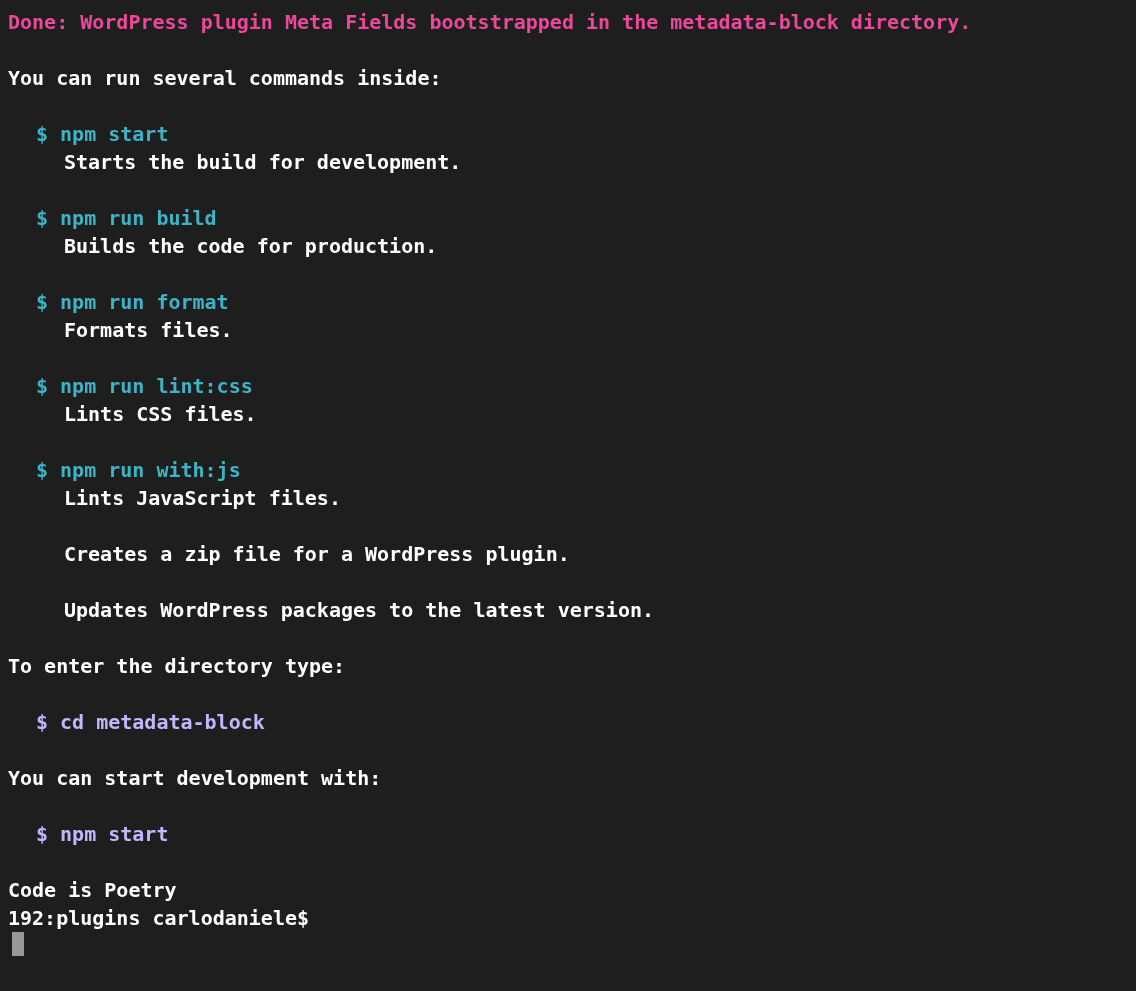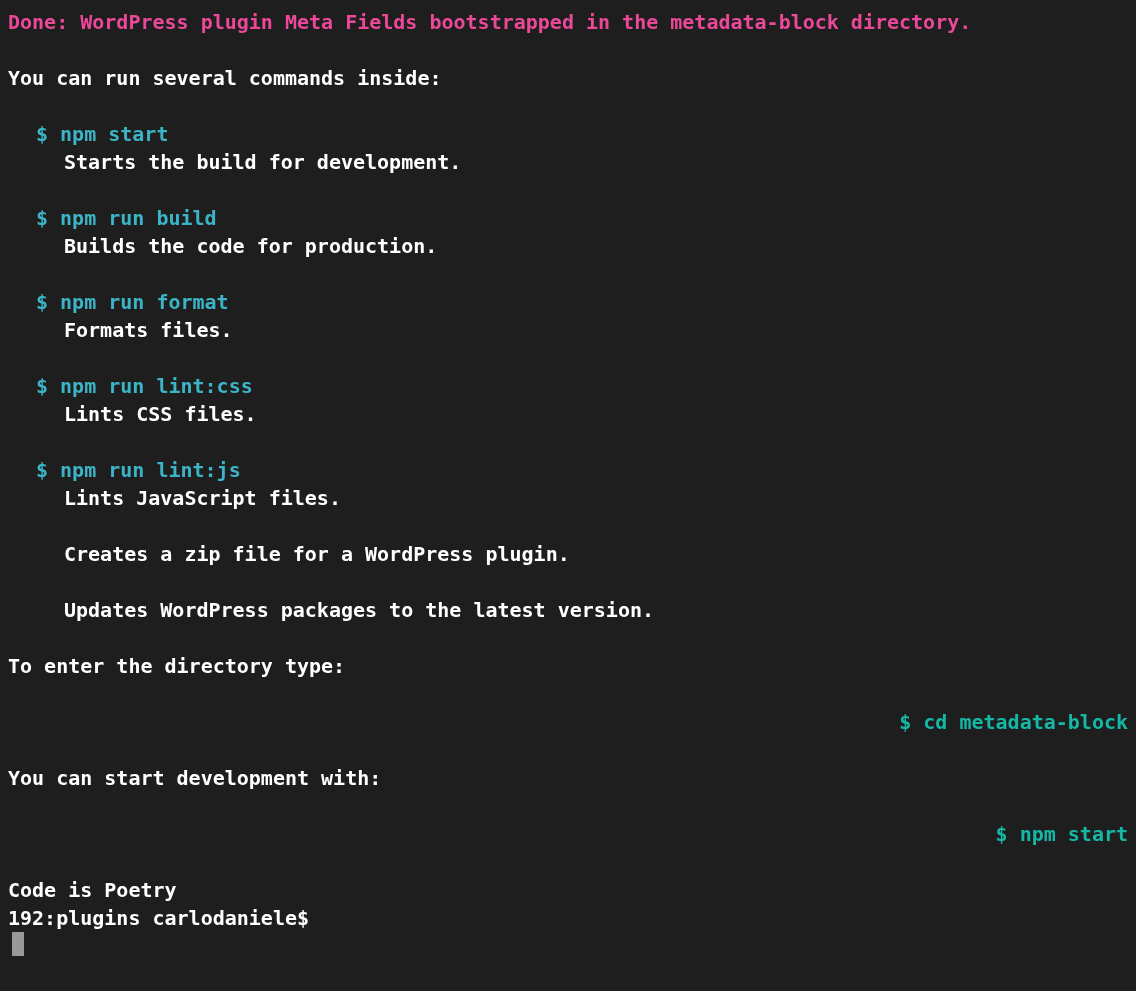--- a/index.html
+++ b/index.html
@@ -30,24 +30,23 @@
     .command-line {
       color: #3cb4c7;
     }
     .command-desc {
       padding-left: 28px;
     }
     .section-line {
       margin-bottom: 28px;
     }
     .single-command {
-      color: #14b8a6;
+      color: #c4b5fd;
       padding-left: 28px;
       margin-bottom: 28px;
-      text-align: right;
     }
     .footer-line {
       margin-bottom: 0;
     }
     .prompt-line {
       display: flex;
       align-items: flex-start;
       flex-direction: column;
     }
     .cursor {
@@ -80,21 +79,21 @@
   <div class="command-line">$ npm run format</div>
   <div class="command-desc">Formats files.</div>
 </div>
 
 <div class="command-block">
   <div class="command-line">$ npm run lint:css</div>
   <div class="command-desc">Lints CSS files.</div>
 </div>
 
 <div class="command-block">
-  <div class="command-line">$ npm run lint:js</div>
+  <div class="command-line">$ npm run with:js</div>
   <div class="command-desc">Lints JavaScript files.</div>
 </div>
 
 <div class="command-block">
   <div class="command-desc">Creates a zip file for a WordPress plugin.</div>
 </div>
 
 <div class="command-block">
   <div class="command-desc">Updates WordPress packages to the latest version.</div>
 </div>

